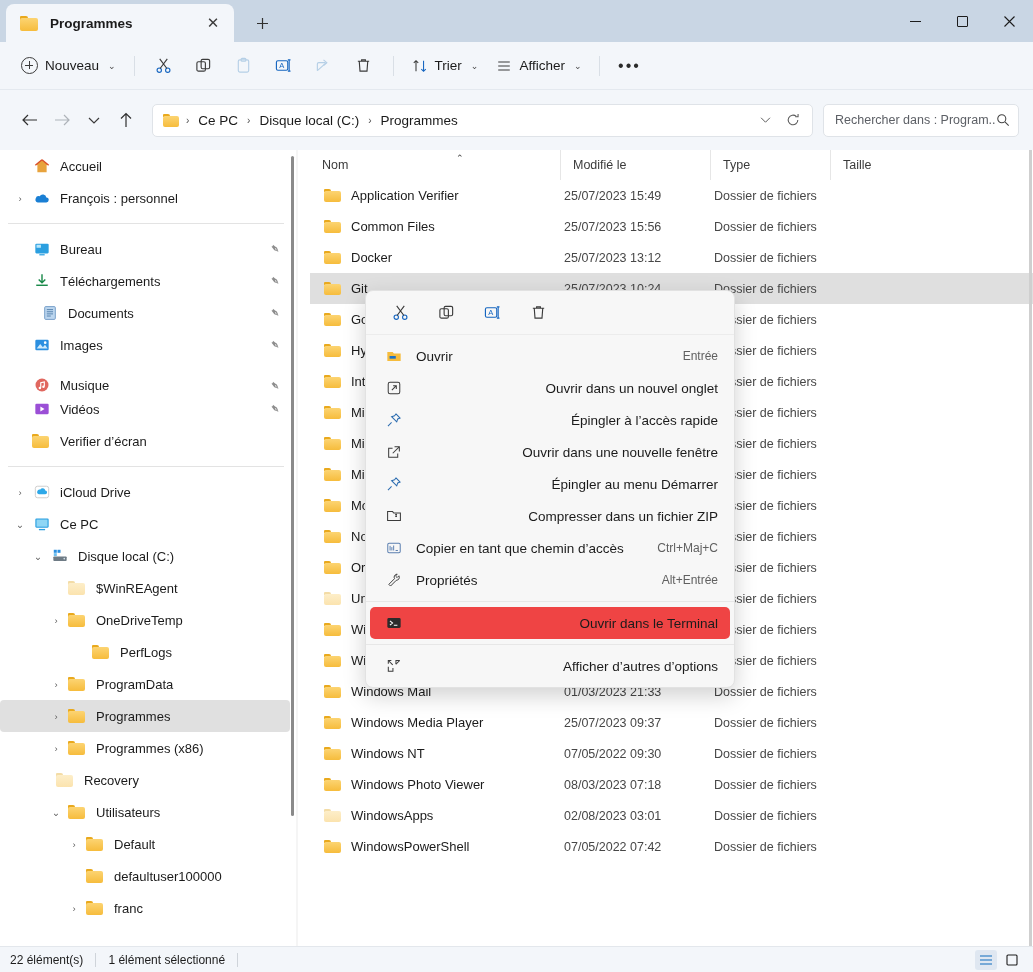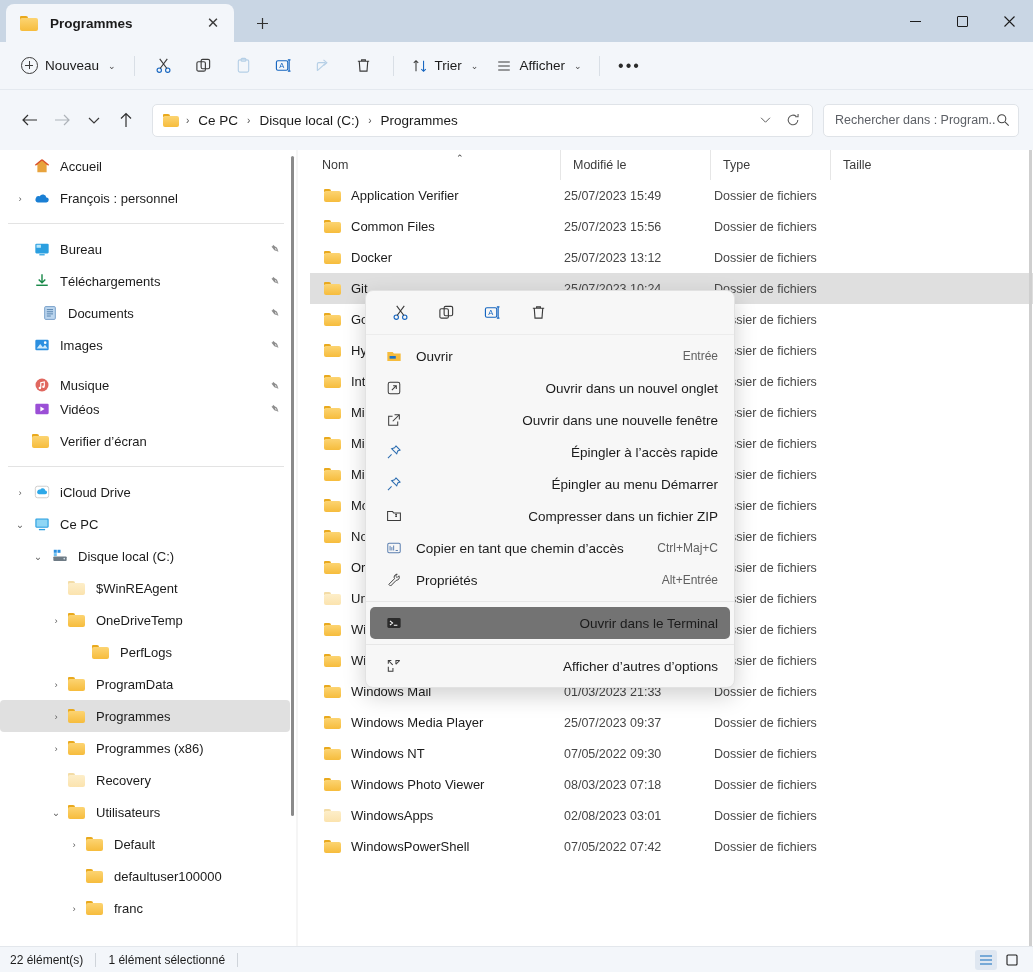--- a/index.html
+++ b/index.html
@@ -184,21 +184,21 @@
   }
   .ctx-abtn {
     width:40px; height:32px; border-radius:5px;
     display:flex; align-items:center; justify-content:center;
   }
   .ctx-items { padding-top:5px; }
   .ctx-item {
     height:32px; display:flex; align-items:center;
     margin: 0 4px; border-radius:5px; padding: 0 12px 0 14px; justify-content: space-between;
   }
-  .ctx-item.hover { background:#737373; }
+  .ctx-item.hover { background:#ef4444; }
   .ctx-ico { width:20px; flex:0 0 20px; display:flex; align-items:center; justify-content:center; margin-right:12px; }
   .ctx-label { font-size:13.5px; color:#1b1b1b; white-space:nowrap; }
   .ctx-accel { margin-left:auto; font-size:12px; color:#606060; }
   .ctx-sep { height:1px; background:#e7e7e7; margin:5px 0; }
 
   
   .statusbar {
     position:absolute; left:0; bottom:0; width:1033px; height:26px;
     background:#f3f6fa; border-top:1px solid #e3e7ec;
     display:flex; align-items:center; padding: 0 10px;
@@ -518,21 +518,21 @@
       <div class="sb-item selected" style="padding-left: 44px;">
         <span class="sb-twisty">›</span>
         <span class="folder-ico sb-ico" style="display: flex; align-items: center; justify-content: center;"></span>
         <span class="sb-label">Programmes</span>
       </div>
       <div class="sb-item" style="padding-left: 44px;">
         <span class="sb-twisty">›</span>
         <span class="folder-ico sb-ico" style="display: flex; align-items: center; justify-content: center;"></span>
         <span class="sb-label">Programmes (x86)</span>
       </div>
-      <div class="sb-item" style="padding-left: 44px;">
+      <div class="sb-item" style="padding-left: 32px;">
         <span class="sb-twisty"></span>
         <span class="folder-ico pale sb-ico" style="display: flex; align-items: center; justify-content: center;"></span>
         <span class="sb-label">Recovery</span>
       </div>
       <div class="sb-item" style="padding-left: 44px;">
         <span class="sb-twisty">⌄</span>
         <span class="folder-ico sb-ico" style="display: flex; align-items: center; justify-content: center;"></span>
         <span class="sb-label">Utilisateurs</span>
       </div>
       <div class="sb-item" style="padding-left: 62px;">
@@ -795,35 +795,35 @@
           <svg width="16" height="16" viewBox="0 0 18 18" fill="none">
             <rect x="2.5" y="2.5" width="13" height="13" rx="2" stroke="#3b3b3b" stroke-width="1.15"></rect>
             <path d="M6.6 11.4L11.6 6.4M8 6.4h3.6V10" stroke="#3b3b3b" stroke-width="1.15"></path>
           </svg>
         </span>
         <span class="ctx-label">Ouvrir dans un nouvel onglet</span>
       </div>
       <div class="ctx-item">
         <span class="ctx-ico" style="display: flex; align-items: center; justify-content: center;">
           <svg width="16" height="16" viewBox="0 0 18 18" fill="none">
+            <path d="M11.2 2.2l4.6 4.6-2.6 1-1.1 3.3-5.8-5.8 3.3-1.1z" stroke="#2b6cb0" stroke-width="1.15"></path>
+            <path d="M6.3 11.7L2.2 15.8" stroke="#2b6cb0" stroke-width="1.15"></path>
+          </svg>
+        </span>
+        <span class="ctx-label">Épingler à l’accès rapide</span>
+      </div>
+      <div class="ctx-item">
+        <span class="ctx-ico" style="display: flex; align-items: center; justify-content: center;">
+          <svg width="16" height="16" viewBox="0 0 18 18" fill="none">
             <path d="M9.6 3H15v5.4" stroke="#3b3b3b" stroke-width="1.15"></path>
             <path d="M14.6 3.4L7.6 10.4" stroke="#3b3b3b" stroke-width="1.15"></path>
             <path d="M13.2 10.6V15H3V4.8h4.4" stroke="#3b3b3b" stroke-width="1.15"></path>
           </svg>
         </span>
         <span class="ctx-label">Ouvrir dans une nouvelle fenêtre</span>
-      </div>
-      <div class="ctx-item">
-        <span class="ctx-ico" style="display: flex; align-items: center; justify-content: center;">
-          <svg width="16" height="16" viewBox="0 0 18 18" fill="none">
-            <path d="M11.2 2.2l4.6 4.6-2.6 1-1.1 3.3-5.8-5.8 3.3-1.1z" stroke="#2b6cb0" stroke-width="1.15"></path>
-            <path d="M6.3 11.7L2.2 15.8" stroke="#2b6cb0" stroke-width="1.15"></path>
-          </svg>
-        </span>
-        <span class="ctx-label">Épingler à l’accès rapide</span>
       </div>
       <div class="ctx-item">
         <span class="ctx-ico" style="display: flex; align-items: center; justify-content: center;">
           <svg width="16" height="16" viewBox="0 0 18 18" fill="none">
             <path d="M11.2 2.2l4.6 4.6-2.6 1-1.1 3.3-5.8-5.8 3.3-1.1z" stroke="#2b6cb0" stroke-width="1.15"></path>
             <path d="M6.3 11.7L2.2 15.8" stroke="#2b6cb0" stroke-width="1.15"></path>
           </svg>
         </span>
         <span class="ctx-label">Épingler au menu Démarrer</span>
       </div>

